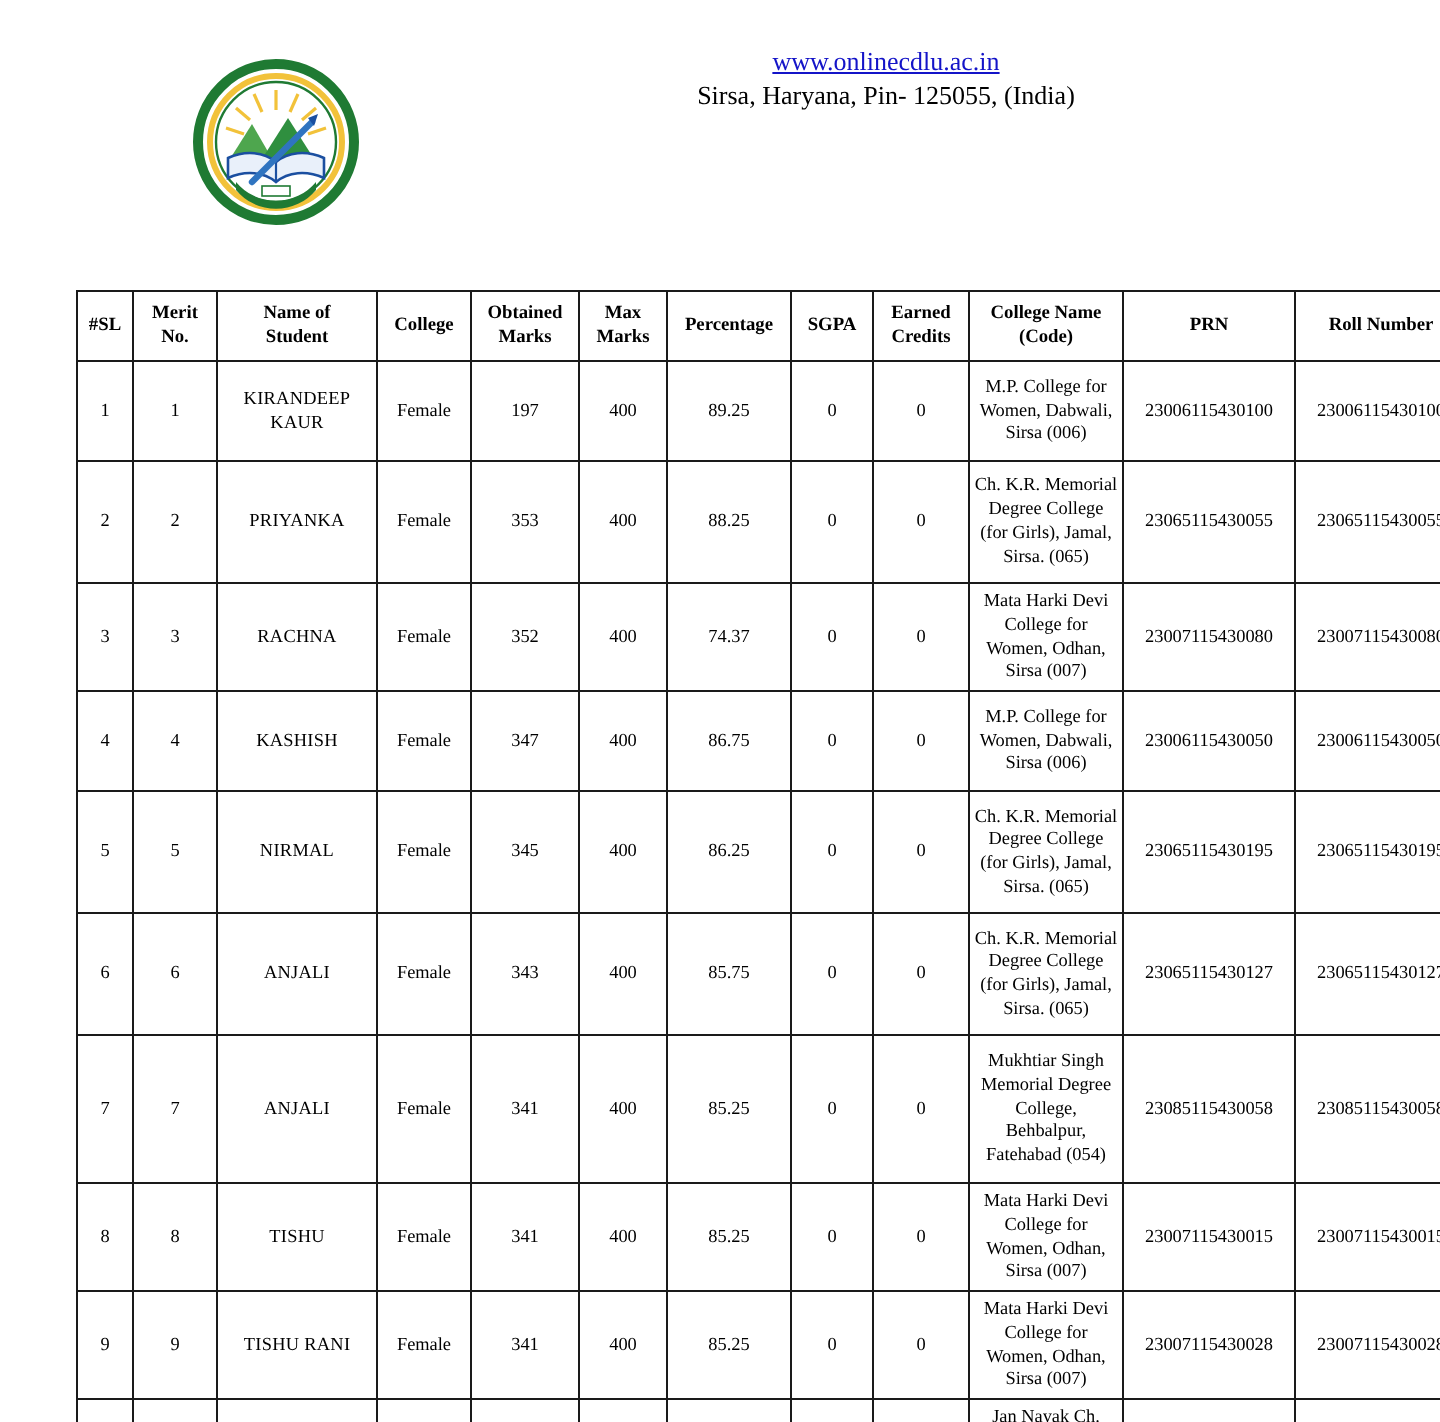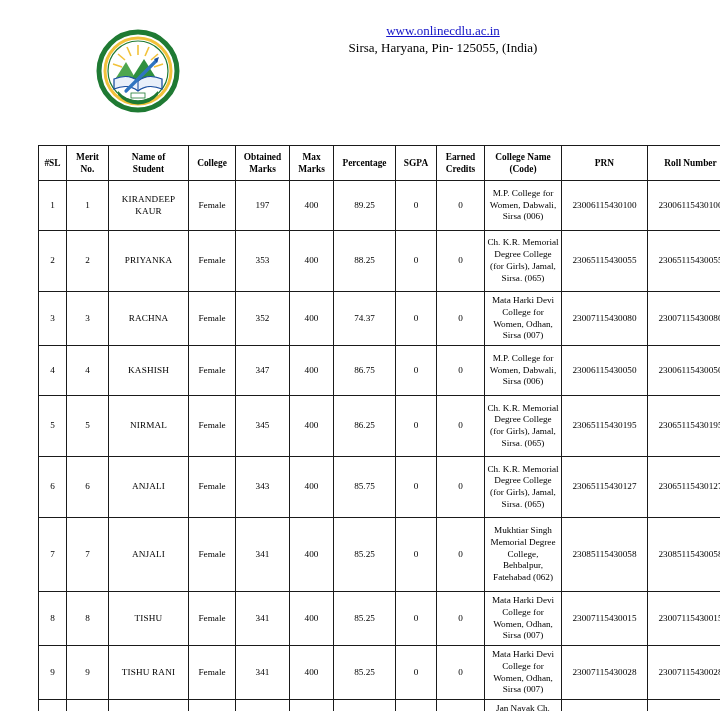--- a/index.html
+++ b/index.html
@@ -295,21 +295,21 @@
         <tr class="row-h-5">
           <td>7</td>
           <td>7</td>
           <td class="cell-name">ANJALI</td>
           <td>Female</td>
           <td>341</td>
           <td>400</td>
           <td>85.25</td>
           <td>0</td>
           <td>0</td>
-          <td class="cell-college">Mukhtiar Singh Memorial Degree College, Behbalpur, Fatehabad (062)</td>
+          <td class="cell-college">Mukhtiar Singh Memorial Degree College, Behbalpur, Fatehabad (054)</td>
           <td>23085115430058</td>
           <td>23085115430058</td>
         </tr>
 
         <tr class="row-h-3">
           <td>8</td>
           <td>8</td>
           <td class="cell-name">TISHU</td>
           <td>Female</td>
           <td>341</td>

